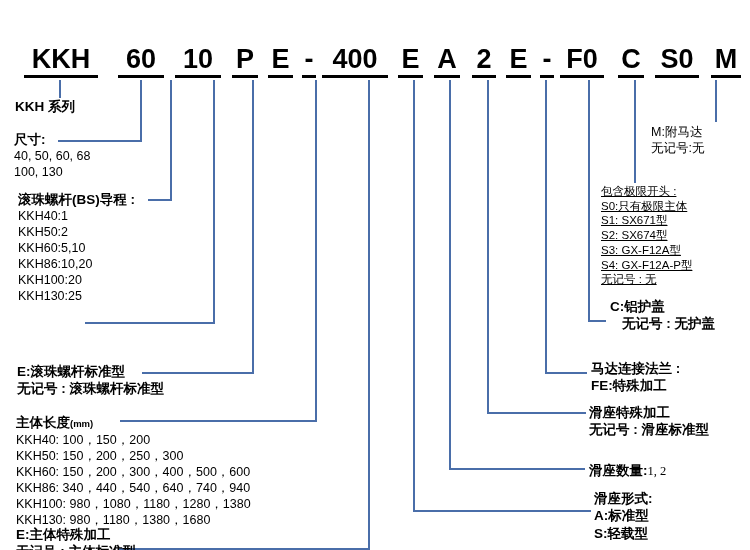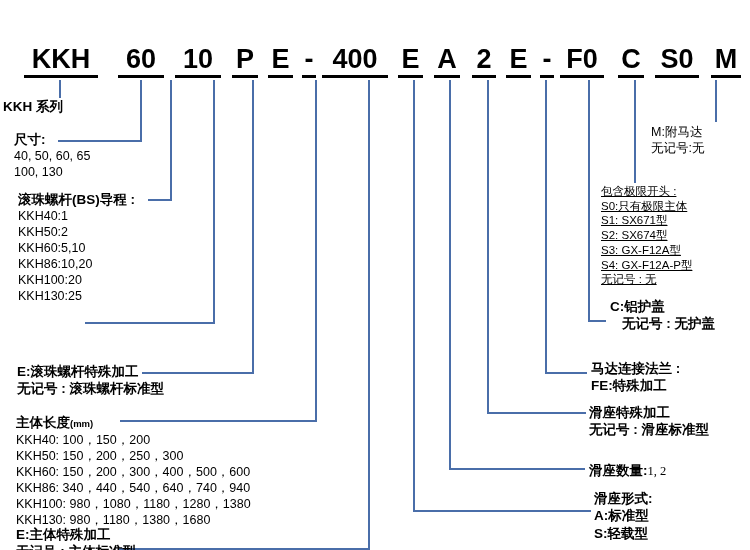--- a/index.html
+++ b/index.html
@@ -109,43 +109,43 @@
     <div class="ln lnh" style="left:545px;top:336px;width:42px;"></div>
 
     <div class="ln lnv" style="left:588px;top:44px;height:242px;"></div>
     <div class="ln lnh" style="left:588px;top:284px;width:18px;"></div>
 
     <div class="ln lnv" style="left:634px;top:44px;height:103px;"></div>
 
     <div class="ln lnv" style="left:715px;top:44px;height:42px;"></div>
   </div>
 
-  <div class="ann" style="left:3px;top:62px;">
+  <div class="ann" style="left:15px;top:62px;">
     <div class="hd">KKH 系列</div>
   </div>
 
   <div class="ann" style="left:14px;top:95px;">
     <div class="hd">尺寸:</div>
-    <div class="li">40, 50, 60, 65</div>
+    <div class="li">40, 50, 60, 68</div>
     <div class="li">100, 130</div>
   </div>
 
   <div class="ann" style="left:18px;top:155px;">
     <div class="hd">滚珠螺杆(BS)导程 :</div>
     <div class="li">KKH40:1</div>
     <div class="li">KKH50:2</div>
     <div class="li">KKH60:5,10</div>
     <div class="li">KKH86:10,20</div>
     <div class="li">KKH100:20</div>
     <div class="li">KKH130:25</div>
   </div>
 
 
   <div class="ann" style="left:17px;top:327px;">
-    <div class="li-b">E:滚珠螺杆特殊加工</div>
+    <div class="li-b">E:滚珠螺杆标准型</div>
     <div class="li-b">无记号 : 滚珠螺杆标准型</div>
   </div>
 
   <div class="ann" style="left:16px;top:376px;">
     <div>
       <span class="hd">主体长度</span><span class="sup">(mm)</span>
     </div>
     <div class="li">KKH40: 100，150，200</div>
     <div class="li">KKH50: 150，200，250，300</div>
     <div class="li">KKH60: 150，200，300，400，500，600</div>

